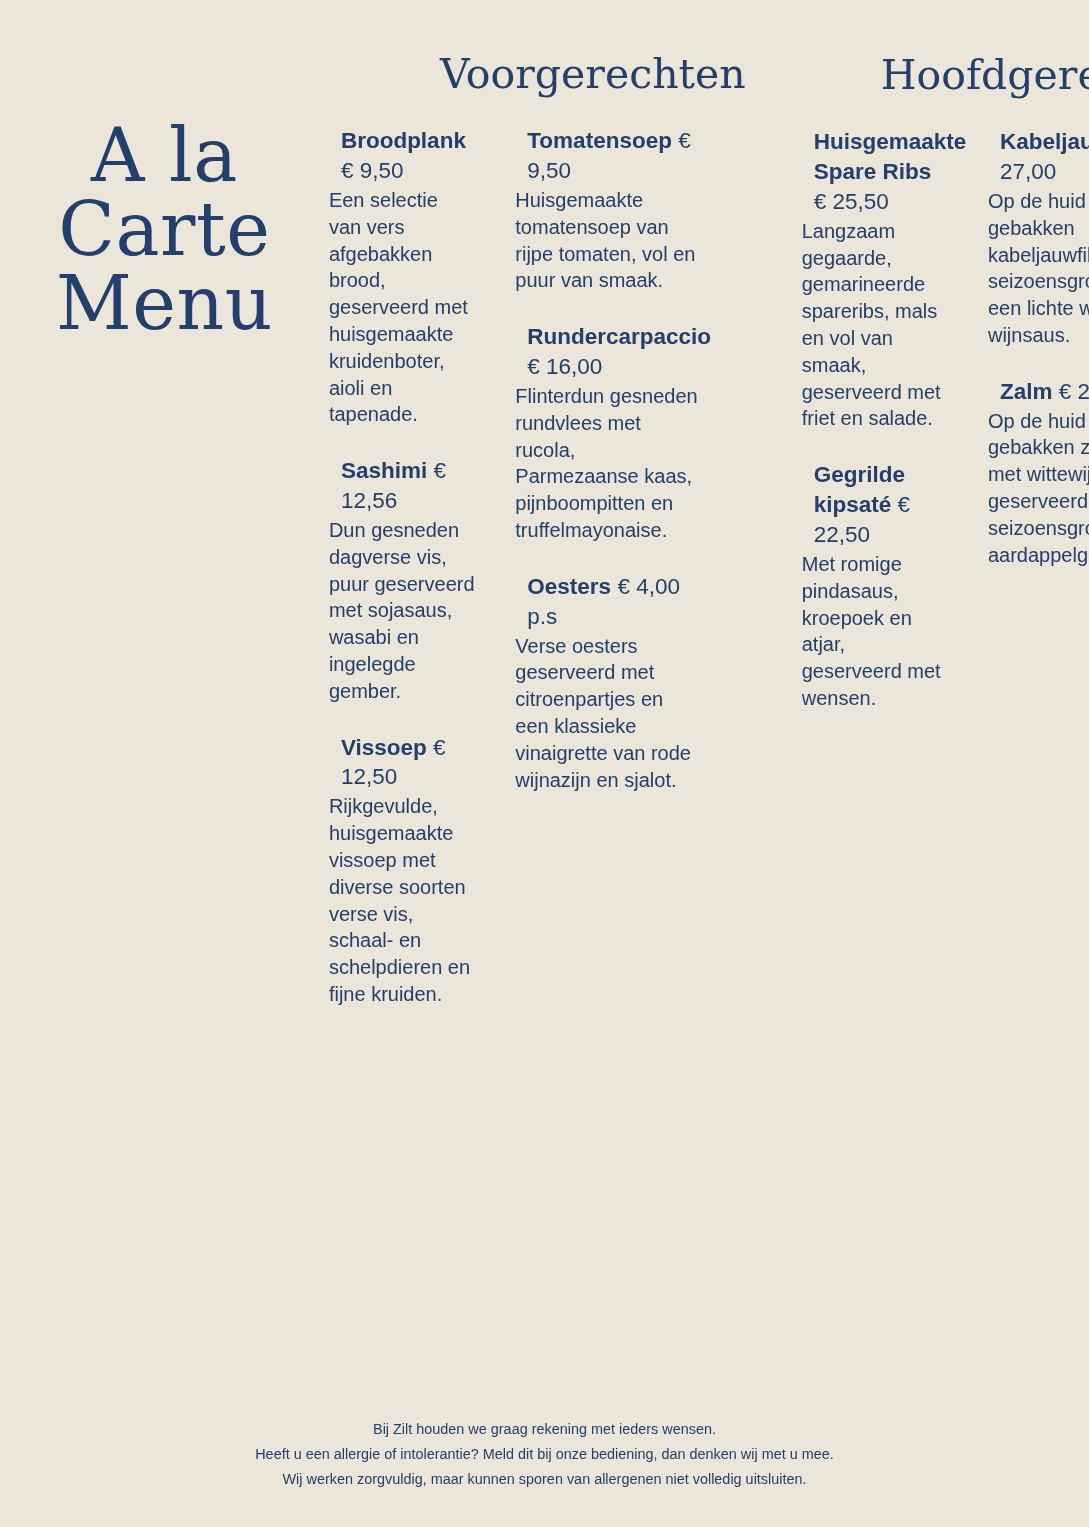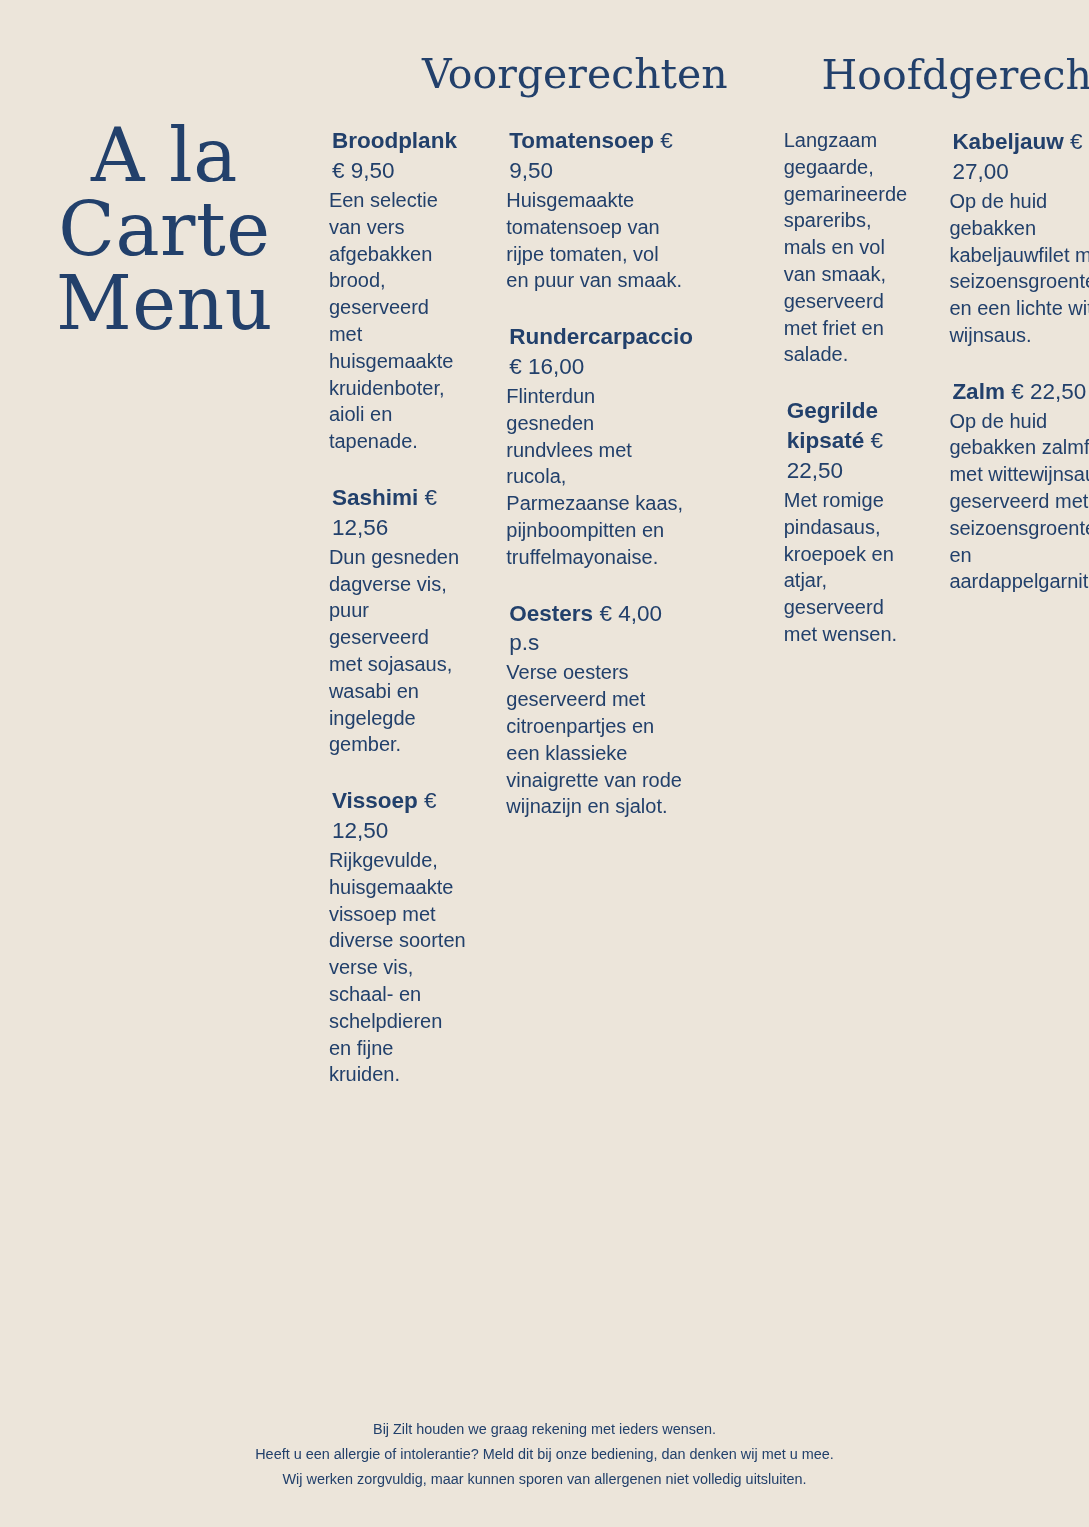--- a/index.html
+++ b/index.html
@@ -58,21 +58,21 @@
   .col-left { padding-right: 34px; padding-left: 56px; }
   .col-right { padding-left: 6px; padding-right: 44px; }
 
   .dish {
     margin-bottom: 28px;
   }
   .dish:last-child { margin-bottom: 0; }
   .dish-head {
     font-size: 22.5px;
     line-height: 1.33;
-    margin: 0 0 1px 3px;
+    margin: 0 0 1px 12px;
   }
   .dish-name {
     font-weight: 700;
   }
   .dish-price {
     font-weight: 400;
   }
   .dish-desc {
     font-size: 20px;
     line-height: 1.34;
@@ -145,20 +145,21 @@
       </div>
     </div>
   </div>
 
   <div class="section-mains">
     <h2 class="section-heading mains-heading">Hoofdgerechten</h2>
     <div class="columns">
       <div class="col col-left">
 
         <div class="dish">
+          <p class="dish-head"><span class="dish-name">Huisgemaakte Spare Ribs</span> <span class="dish-price">€ 25,50</span></p>
           <p class="dish-desc">Langzaam gegaarde, gemarineerde spareribs, mals en vol van smaak, geserveerd met friet en salade.</p>
         </div>
 
         <div class="dish">
           <p class="dish-head"><span class="dish-name">Gegrilde kipsaté</span> <span class="dish-price">€ 22,50</span></p>
           <p class="dish-desc">Met romige pindasaus, kroepoek en atjar, geserveerd met wensen.</p>
         </div>
 
 
       </div>

